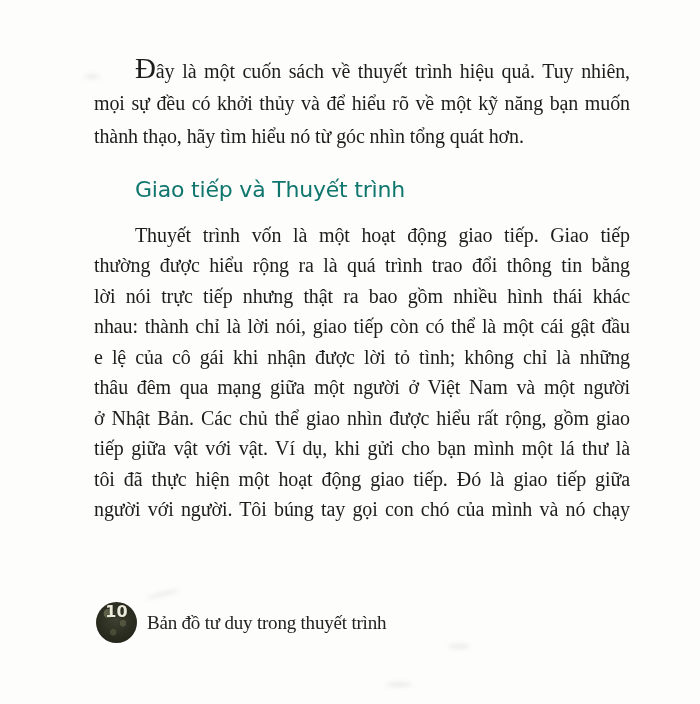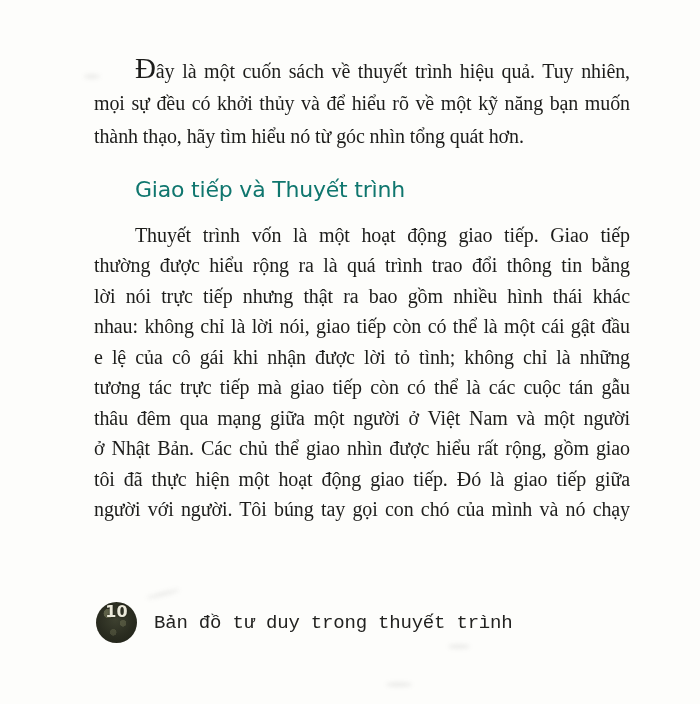--- a/index.html
+++ b/index.html
@@ -56,22 +56,22 @@
       radial-gradient(circle at 42% 74%, rgba(140,142,104,.28) 0 8%, rgba(0,0,0,0) 9%),
       radial-gradient(circle at 48% 42%, #3e4130 0%, #2a2c20 55%, #1e2017 100%);
     display: flex; align-items: flex-start; justify-content: center;
     color: #ebe9da;
     font-family: "DejaVu Sans", "Liberation Sans", sans-serif;
     font-size: 16px; font-weight: 700;
     text-shadow: 0 0 2px rgba(20,22,14,0.9);
   }
   .footer-title {
     position: absolute;
-    left: 154px; top: 608px;
-    font-family: Liberation Mono, monospace;
+    left: 147px; top: 608px;
+    font-family: Liberation Serif, serif;
     font-size: 19px; line-height: 30px;
     letter-spacing: -0.2px;
     color: #222220;
   }
   .smudge {
     position: absolute;
     background: rgba(90,90,85,0.10);
     border-radius: 50%;
     filter: blur(2px);
   }
@@ -90,25 +90,25 @@
     <div class="jline">mọi sự đều có khởi thủy và để hiểu rõ về một kỹ năng bạn muốn</div>
     <div class="jline para-end">thành thạo, hãy tìm hiểu nó từ góc nhìn tổng quát hơn.</div>
   </div>
 
   <div class="heading">Giao tiếp và Thuyết trình</div>
 
   <div class="textblock p2">
     <div class="jline indent">Thuyết trình vốn là một hoạt động giao tiếp. Giao tiếp</div>
     <div class="jline">thường được hiểu rộng ra là quá trình trao đổi thông tin bằng</div>
     <div class="jline">lời nói trực tiếp nhưng thật ra bao gồm nhiều hình thái khác</div>
-    <div class="jline">nhau: không chỉ là lời nói, giao tiếp còn có thể là một cái gật đầu</div>
+    <div class="jline">nhau: thành chỉ là lời nói, giao tiếp còn có thể là một cái gật đầu</div>
     <div class="jline">e lệ của cô gái khi nhận được lời tỏ tình; không chỉ là những</div>
-    <div class="jline">tương tác trực tiếp mà giao tiếp còn có thể là các cuộc tán gẫu</div>
     <div class="jline">thâu đêm qua mạng giữa một người ở Việt Nam và một người</div>
     <div class="jline">ở Nhật Bản. Các chủ thể giao nhìn được hiểu rất rộng, gồm giao</div>
+    <div class="jline">tiếp giữa vật với vật. Ví dụ, khi gửi cho bạn mình một lá thư là</div>
     <div class="jline">tôi đã thực hiện một hoạt động giao tiếp. Đó là giao tiếp giữa</div>
     <div class="jline">người với người. Tôi búng tay gọi con chó của mình và nó chạy</div>
   </div>
 
   <div class="badge">
     <span>10</span>
   </div>
   <div class="footer-title">Bản đồ tư duy trong thuyết trình</div>
 
   <div class="smudge s1"></div>

